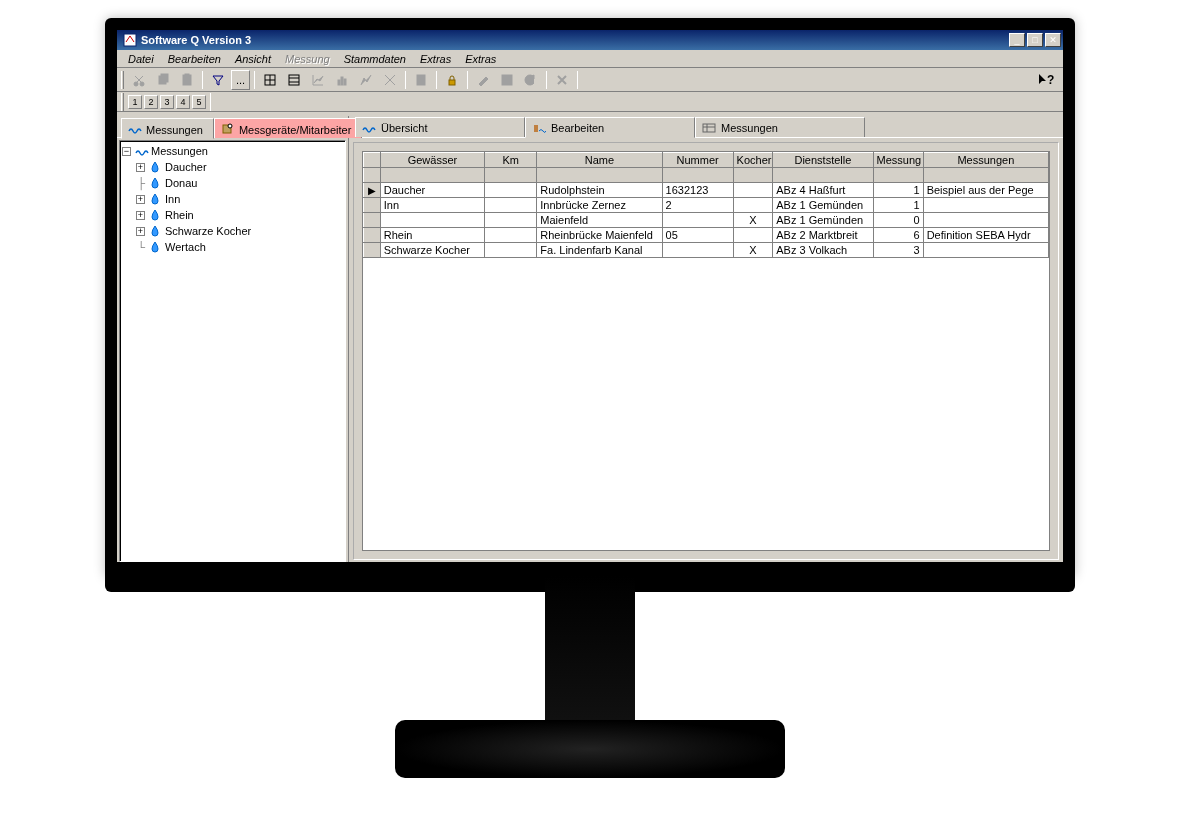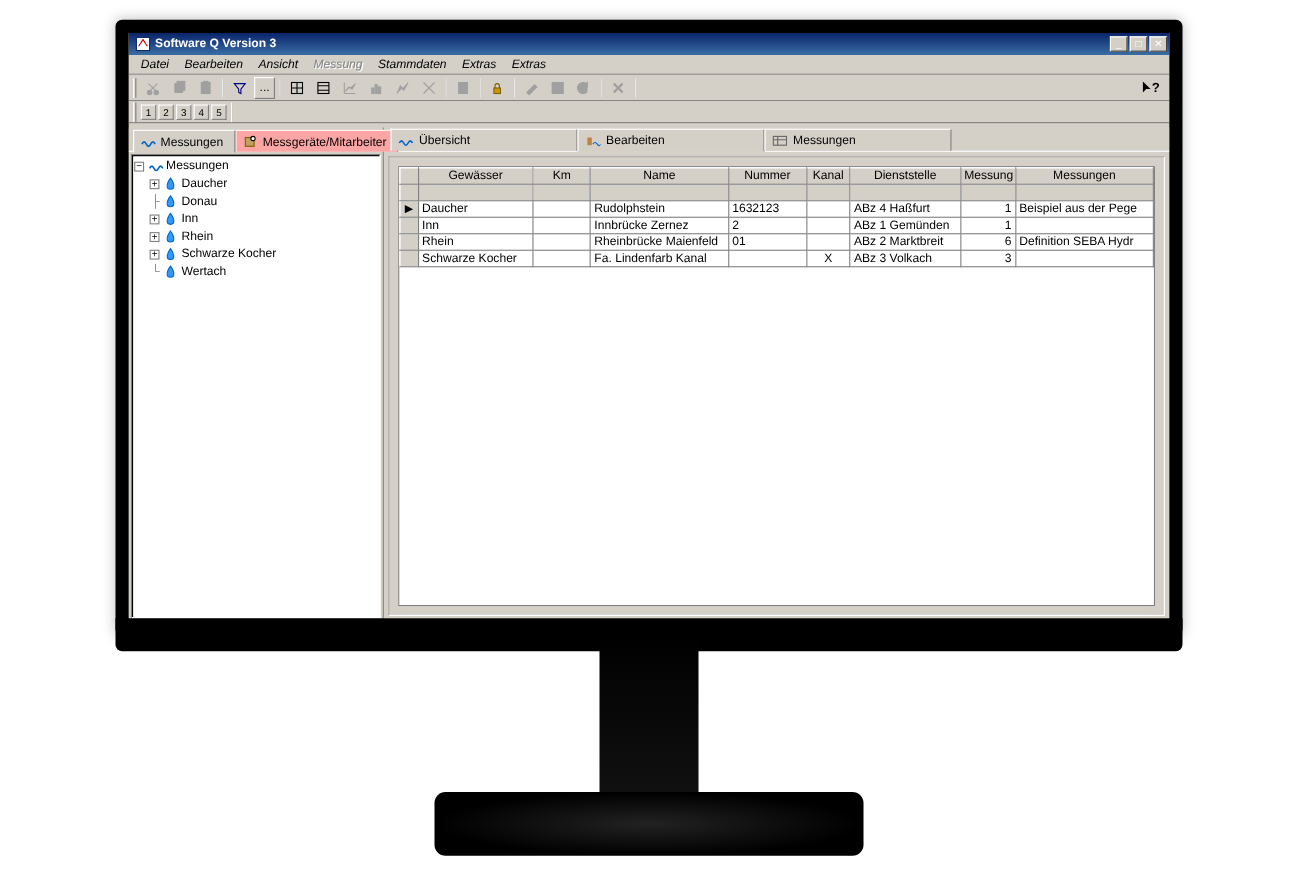--- a/index.html
+++ b/index.html
@@ -553,21 +553,21 @@
                   <col style="width: 48px;">
                   <col style="width: 120px;">
                 </colgroup>
               <thead>
                   <tr id="hdr-row">
                     <th style="width: 16px;"></th>
                     <th>Gewässer</th>
                     <th>Km</th>
                     <th>Name</th>
                     <th>Nummer</th>
-                    <th>Kanal</th>
+                    <th>Kocher</th>
                     <th>Dienststelle</th>
                     <th>Messung</th>
                     <th>Messungen</th>
                   </tr>
                   <tr>
                     <th></th>
                     <th></th>
                     <th></th>
                     <th></th>
                     <th></th>
@@ -595,24 +595,35 @@
                     <td></td>
                     <td>Innbrücke Zernez</td>
                     <td>2</td>
                     <td style="text-align: center;"></td>
                     <td>ABz 1 Gemünden</td>
                     <td style="text-align: right;">1</td>
                     <td></td>
                   </tr>
                   <tr>
                     <td class="rowhdr"></td>
+                    <td></td>
+                    <td></td>
+                    <td>Maienfeld</td>
+                    <td></td>
+                    <td style="text-align: center;">X</td>
+                    <td>ABz 1 Gemünden</td>
+                    <td style="text-align: right;">0</td>
+                    <td></td>
+                  </tr>
+                  <tr>
+                    <td class="rowhdr"></td>
                     <td>Rhein</td>
                     <td></td>
                     <td>Rheinbrücke Maienfeld</td>
-                    <td>01</td>
+                    <td>05</td>
                     <td style="text-align: center;"></td>
                     <td>ABz 2 Marktbreit</td>
                     <td style="text-align: right;">6</td>
                     <td>Definition SEBA Hydr</td>
                   </tr>
                   <tr>
                     <td class="rowhdr"></td>
                     <td>Schwarze Kocher</td>
                     <td></td>
                     <td>Fa. Lindenfarb Kanal</td>

